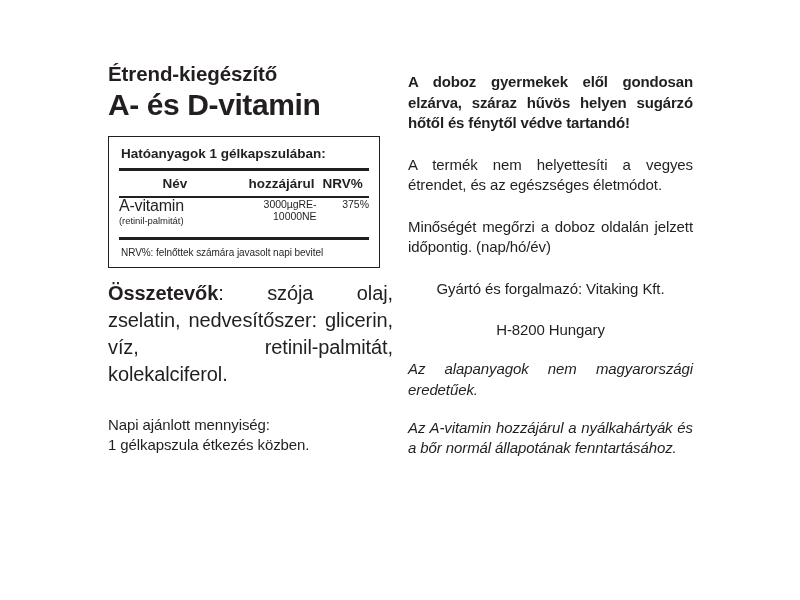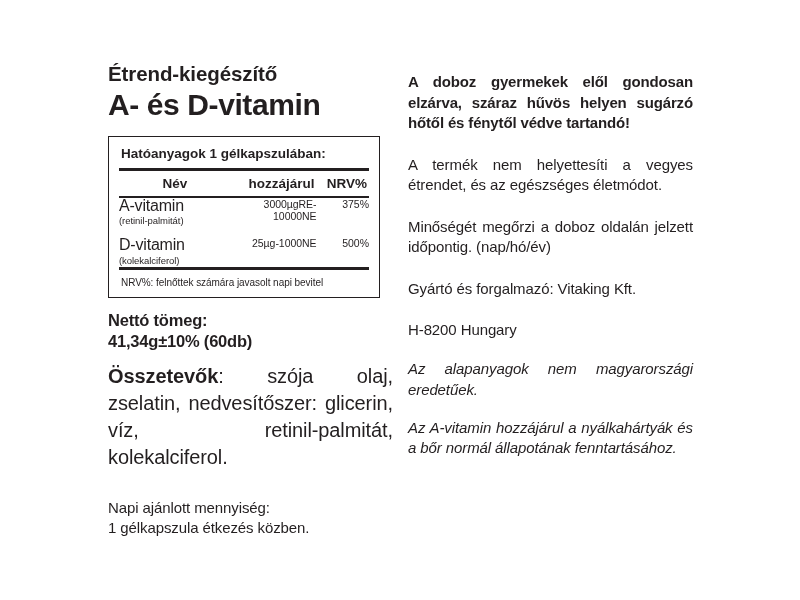--- a/index.html
+++ b/index.html
@@ -96,21 +96,21 @@
     font-size: 13.5px;
     font-weight: bold;
     padding: 5px 0 5px 2px;
     margin-top: 8px;
   }
   .facts-head .th-amt {
     text-align: right;
     padding-right: 2px;
   }
   .facts-head .th-nrv {
-    text-align: right;
+    text-align: center;
     padding-right: 2px;
   }
 
   .nutrient-name {
     font-size: 16px;
     font-weight: normal;
     line-height: 1.05;
     padding: 5px 0 0 2px;
     letter-spacing: -0.2px;
   }
@@ -175,21 +175,21 @@
     line-height: 1.37;
     text-align: justify;
     margin: 0 0 21px 0;
     letter-spacing: -0.1px;
   }
   .para.bold {
     font-weight: bold;
     letter-spacing: -0.15px;
   }
   .para.addr {
-    text-align: left;
+    text-align: center;
     margin-bottom: 19px;
   }
   .para.italic {
     font-style: italic;
     margin-bottom: 17px;
   }
   .para.last {
     margin-bottom: 0;
   }
 </style>
@@ -240,40 +240,28 @@
               <span class="nutrient-sub">(retinil-palmitát)</span>
             </td>
             <td class="nutrient-amt">3000µgRE-10000NE</td>
             <td class="nutrient-nrv">375%</td>
           </tr>
           <tr class="row-spacer">
             <td></td>
             <td></td>
             <td></td>
           </tr>
-          <tr>
-            <td class="nutrient-name">
-              <span>D-vitamin</span>
-              <span class="nutrient-sub">(kolekalciferol)</span>
-            </td>
-            <td class="nutrient-amt">25µg-1000NE</td>
-            <td class="nutrient-nrv">500%</td>
-          </tr>
         </tbody>
       </table>
 
       <div class="rule-thick"></div>
 
       <div class="facts-note">NRV%: felnőttek számára javasolt napi bevitel</div>
     </div>
 
-    <div class="net-weight">
-      <span>Nettó tömeg:</span><br>
-      <span>41,34g±10% (60db)</span>
-    </div>
 
     <div class="ingredients">
       <b>Összetevők</b><span>: szója olaj, zselatin, nedvesítőszer: glicerin, víz, retinil-palmitát, kolekalciferol.</span>
     </div>
 
     <div class="dosage">
       <span>Napi ajánlott mennyiség:</span><br>
       <span>1 gélkapszula étkezés közben.</span>
     </div>
 

